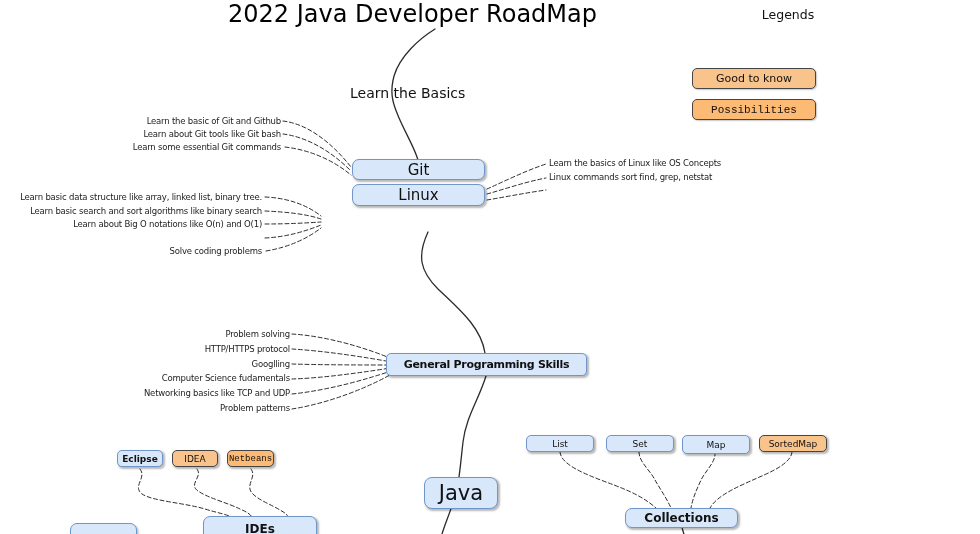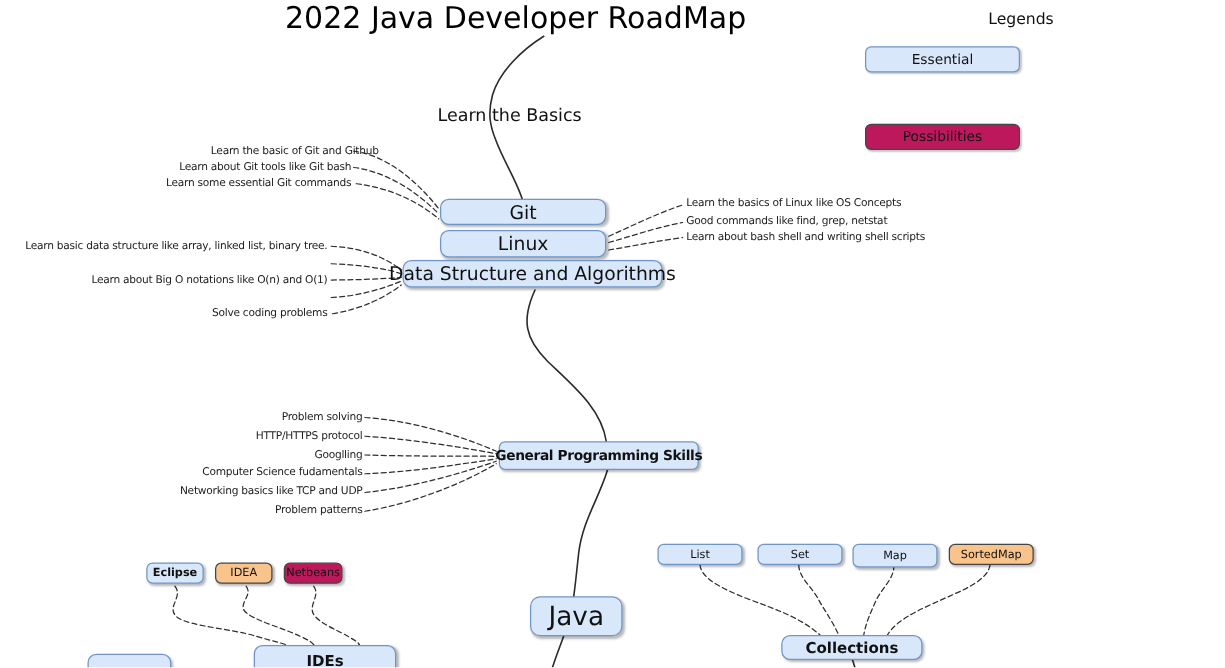--- a/index.html
+++ b/index.html
@@ -7,32 +7,32 @@
     position:relative; width:980px; height:534px; overflow:hidden; background:#ffffff;
     font-family:"DejaVu Sans","Liberation Sans",sans-serif; color:#111;
   }
   .canvas svg { position:absolute; left:0; top:0; z-index:1; }
   .title {
     position:absolute; left:228px; top:0px; z-index:2;
     font-size:24px; font-weight:normal; color:#000; white-space:nowrap;
   }
   .legend-heading {
     position:absolute; left:733px; top:7px; width:110px; z-index:2;
-    font-size:12.5px; text-align:right; color:#111;
+    font-size:12.5px; text-align:center; color:#111;
   }
   .node {
     position:absolute; z-index:2; box-sizing:border-box;
     display:flex; align-items:center; justify-content:center;
     background:#d8e7fa; border:1px solid #7096c9; border-radius:7px;
     box-shadow:1.5px 1.5px 2px rgba(0,0,0,.28);
     font-size:15px; white-space:nowrap; color:#111;
   }
   .node.small { border-radius:5px; font-size:9px; }
   .node.orange { background:#f9c38c; border:1.2px solid #454545; }
-  .node.gray   { background:#be185d; border:1.2px solid #454545; }
+  .node.gray   { background:#fdba74; border:1.2px solid #454545;font-family:Liberation Mono, monospace; }
   .node.bold   { font-weight:bold; }
   .node.java   { font-size:21px; font-weight:normal; border-radius:8px; }
   .node.gps    { font-size:11px; font-weight:bold; letter-spacing:-0.3px; border-radius:5px; }
   .node.legend-box { border-radius:5px; font-size:11px; box-shadow:1px 1px 1.5px rgba(0,0,0,.22); }
   .branch-label {
     position:absolute; left:350px; top:85px; z-index:2;
     font-size:14px; color:#111; white-space:nowrap;
   }
   .ann {
     position:absolute; z-index:2; font-size:8.5px; letter-spacing:-0.2px;
@@ -83,53 +83,52 @@
 
       <path d="M 560 452 C 561 462, 575 470, 598 479 C 622 488, 640 494, 656 508"></path>
       <path d="M 639 452 C 639 462, 650 470, 655 480 C 660 489, 666 497, 671 508"></path>
       <path d="M 715 452 C 716 462, 706 470, 701 480 C 697 489, 693 497, 691 508"></path>
       <path d="M 792 452 C 791 460, 782 467, 764 475 C 742 485, 718 494, 710 508"></path>
     </g>
   </svg>
 
   <div class="title">2022 Java Developer RoadMap</div>
   <div class="legend-heading">Legends</div>
-  <div class="node legend-box" style="left:692px;top:37px;width:124px;height:21px">Essential</div>
+  <div class="node legend-box orange" style="left:692px;top:68px;width:124px;height:21px">Good to know</div>
   <div class="node legend-box gray" style="left:692px;top:99px;width:124px;height:21px">Possibilities</div>
 
   <div class="branch-label">Learn the Basics</div>
 
   <div class="node" style="left:352px;top:159px;width:133px;height:21px">Git</div>
   <div class="node" style="left:352px;top:184px;width:133px;height:22px">Linux</div>
-  <div class="node" style="left:322px;top:208px;width:208px;height:22px">Data Structure and Algorithms</div>
-  <div class="node gps" style="left:399px;top:353px;width:160px;height:23px">General Programming Skills</div>
+  <div class="node gps" style="left:386px;top:353px;width:201px;height:23px">General Programming Skills</div>
   <div class="node java" style="left:424px;top:477px;width:74px;height:32px">Java</div>
   <div class="node bold" style="left:203px;top:516px;width:114px;height:26px;font-size:12px">IDEs</div>
   <div class="node bold" style="left:625px;top:508px;width:113px;height:20px;font-size:12px">Collections</div>
 
   <div class="node small bold" style="left:117px;top:450px;width:46px;height:17px">Eclipse</div>
   <div class="node small orange" style="left:172px;top:450px;width:46px;height:17px">IDEA</div>
   <div class="node small gray" style="left:227px;top:450px;width:47px;height:17px">Netbeans</div>
 
   <div class="node small" style="left:526px;top:435px;width:68px;height:17px">List</div>
   <div class="node small" style="left:606px;top:435px;width:68px;height:17px">Set</div>
   <div class="node small" style="left:682px;top:435px;width:68px;height:19px">Map</div>
   <div class="node small orange" style="left:759px;top:435px;width:68px;height:17px">SortedMap</div>
 
   <div class="node" style="left:70px;top:523px;width:67px;height:18px"></div>
 
-  <div class="ann r" style="right:677px;top:116px">Learn the basic of Git and Github</div>
+  <div class="ann r" style="right:699px;top:116px">Learn the basic of Git and Github</div>
   <div class="ann r" style="right:699px;top:129px">Learn about Git tools like Git bash</div>
   <div class="ann r" style="right:699px;top:142px">Learn some essential Git commands</div>
 
   <div class="ann" style="left:549px;top:158px">Learn the basics of Linux like OS Concepts</div>
-  <div class="ann" style="left:549px;top:172px">Good commands like find, grep, netstat</div>
-  <div class="ann" style="left:549px;top:185px">Learn about bash shell and writing shell scripts</div>
+  <div class="ann" style="left:549px;top:172px">Linux commands sort find, grep, netstat</div>
 
   <div class="ann r" style="right:718px;top:192px">Learn basic data structure like array, linked list, binary tree.</div>
+  <div class="ann r" style="right:718px;top:206px">Learn basic search and sort algorithms like binary search</div>
   <div class="ann r" style="right:718px;top:219px">Learn about Big O notations like O(n) and O(1)</div>
   <div class="ann r" style="right:718px;top:246px">Solve coding problems</div>
 
   <div class="ann r" style="right:690px;top:329px">Problem solving</div>
   <div class="ann r" style="right:690px;top:344px">HTTP/HTTPS protocol</div>
   <div class="ann r" style="right:690px;top:359px">Googlling</div>
   <div class="ann r" style="right:690px;top:373px">Computer Science fudamentals</div>
   <div class="ann r" style="right:690px;top:388px">Networking basics like TCP and UDP</div>
   <div class="ann r" style="right:690px;top:403px">Problem patterns</div>
 

